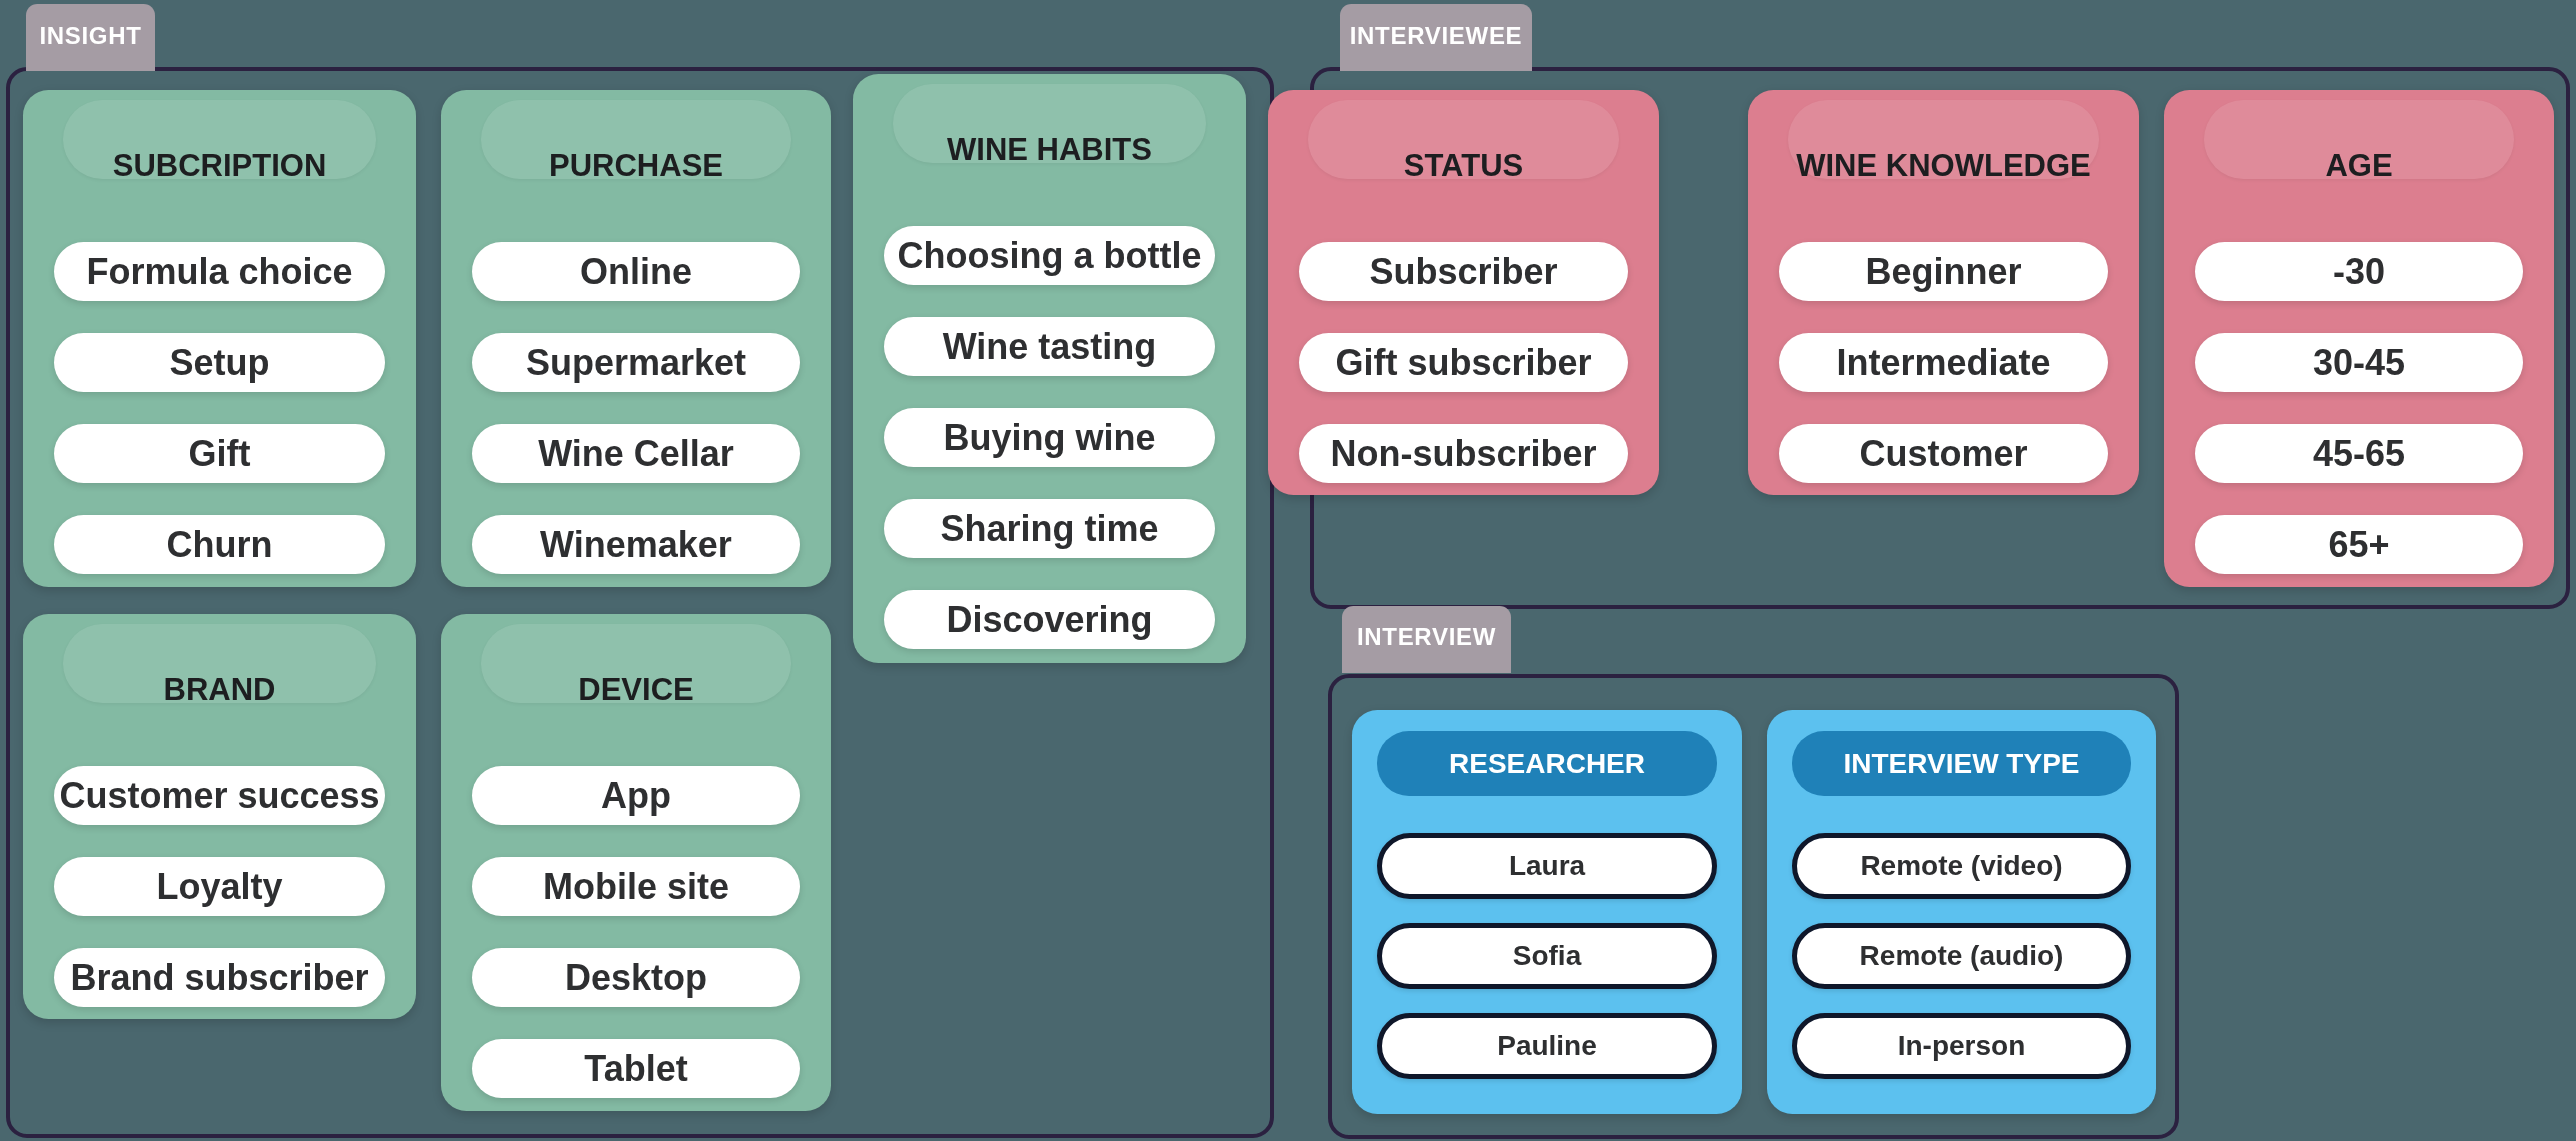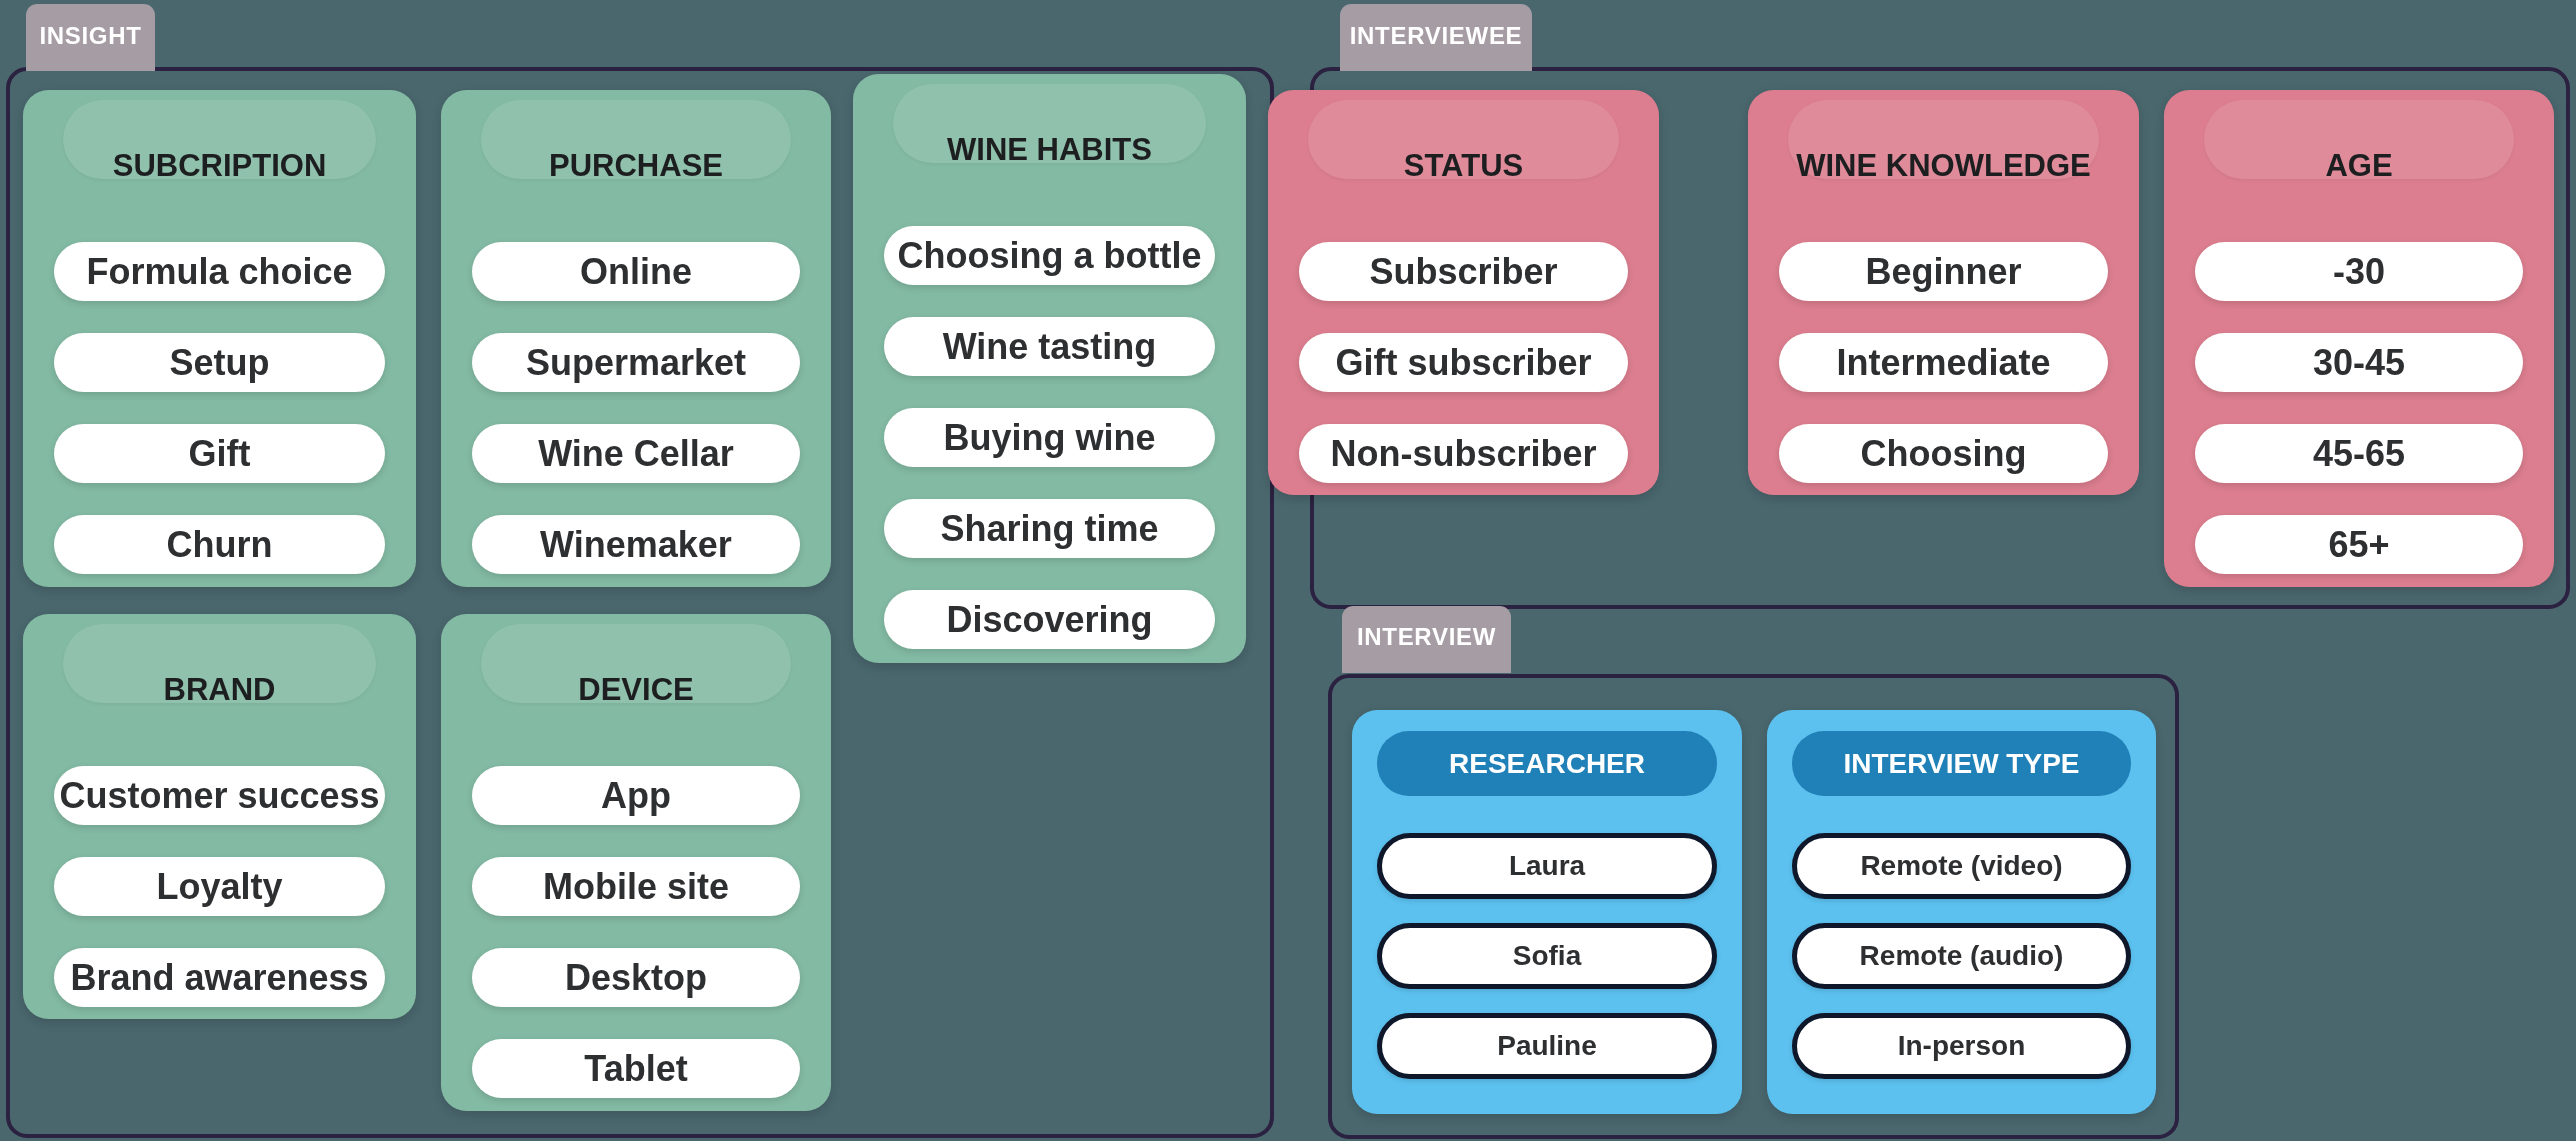--- a/index.html
+++ b/index.html
@@ -142,21 +142,21 @@
       </div>
   </div>
 
   <div class="card green" style="left:23px;top:614px;width:393px;height:405px">
     <div class="hdr">
       <span class="hdr-text">BRAND</span>
     </div>
     <div class="items">
         <div class="pill">Customer success</div>
         <div class="pill">Loyalty</div>
-        <div class="pill">Brand awareness</div>
+        <div class="pill">Brand subscriber</div>
       </div>
   </div>
 
   <div class="card green" style="left:441px;top:614px;width:390px;height:497px">
     <div class="hdr">
       <span class="hdr-text">DEVICE</span>
     </div>
     <div class="items">
         <div class="pill">App</div>
         <div class="pill">Mobile site</div>
@@ -176,21 +176,21 @@
       </div>
   </div>
 
   <div class="card pink" style="left:1748px;top:90px;width:391px;height:405px">
     <div class="hdr">
       <span class="hdr-text">WINE KNOWLEDGE</span>
     </div>
     <div class="items">
         <div class="pill">Beginner</div>
         <div class="pill">Intermediate</div>
-        <div class="pill">Choosing</div>
+        <div class="pill">Customer</div>
       </div>
   </div>
 
   <div class="card pink" style="left:2164px;top:90px;width:390px;height:497px">
     <div class="hdr">
       <span class="hdr-text">AGE</span>
     </div>
     <div class="items">
         <div class="pill">-30</div>
         <div class="pill">30-45</div>

